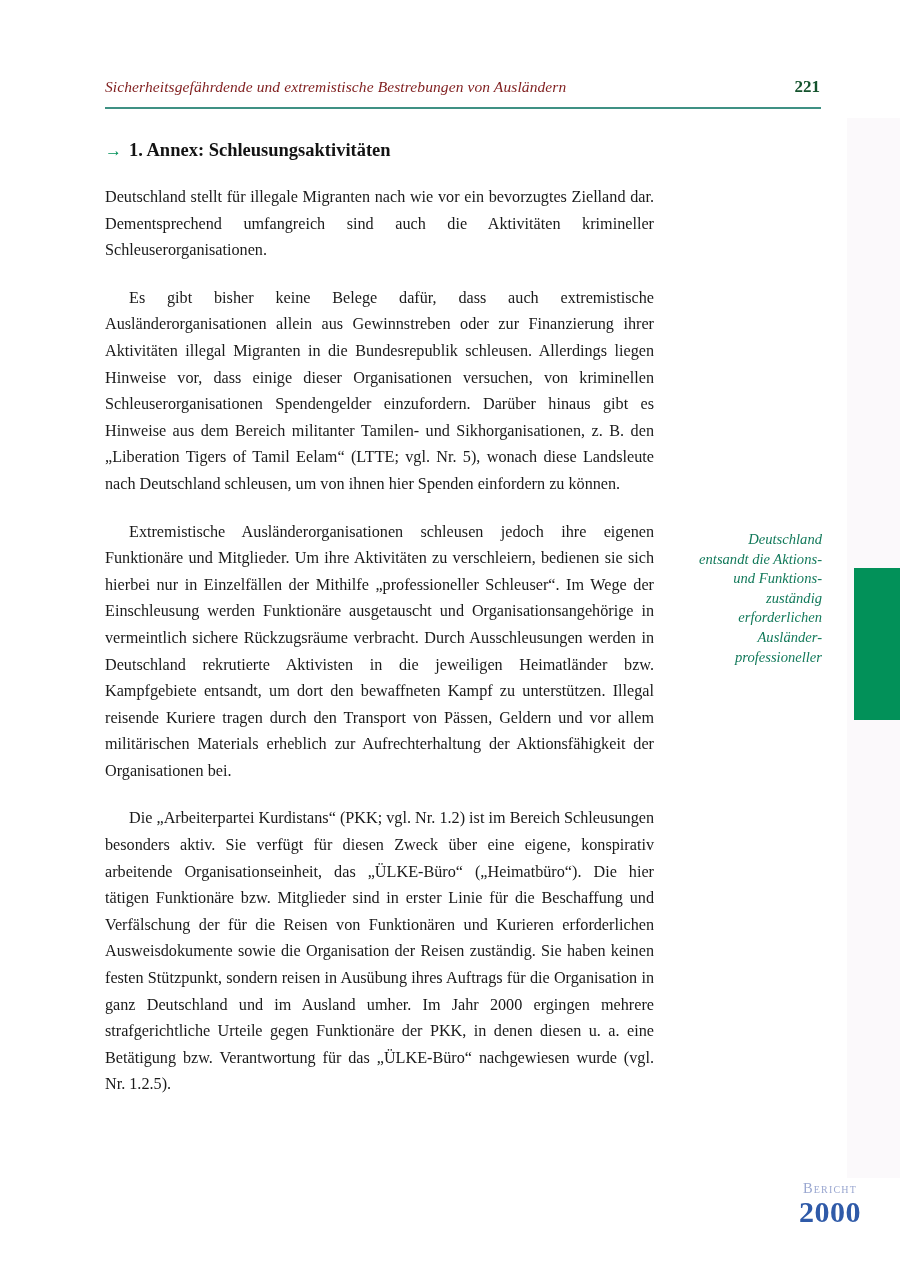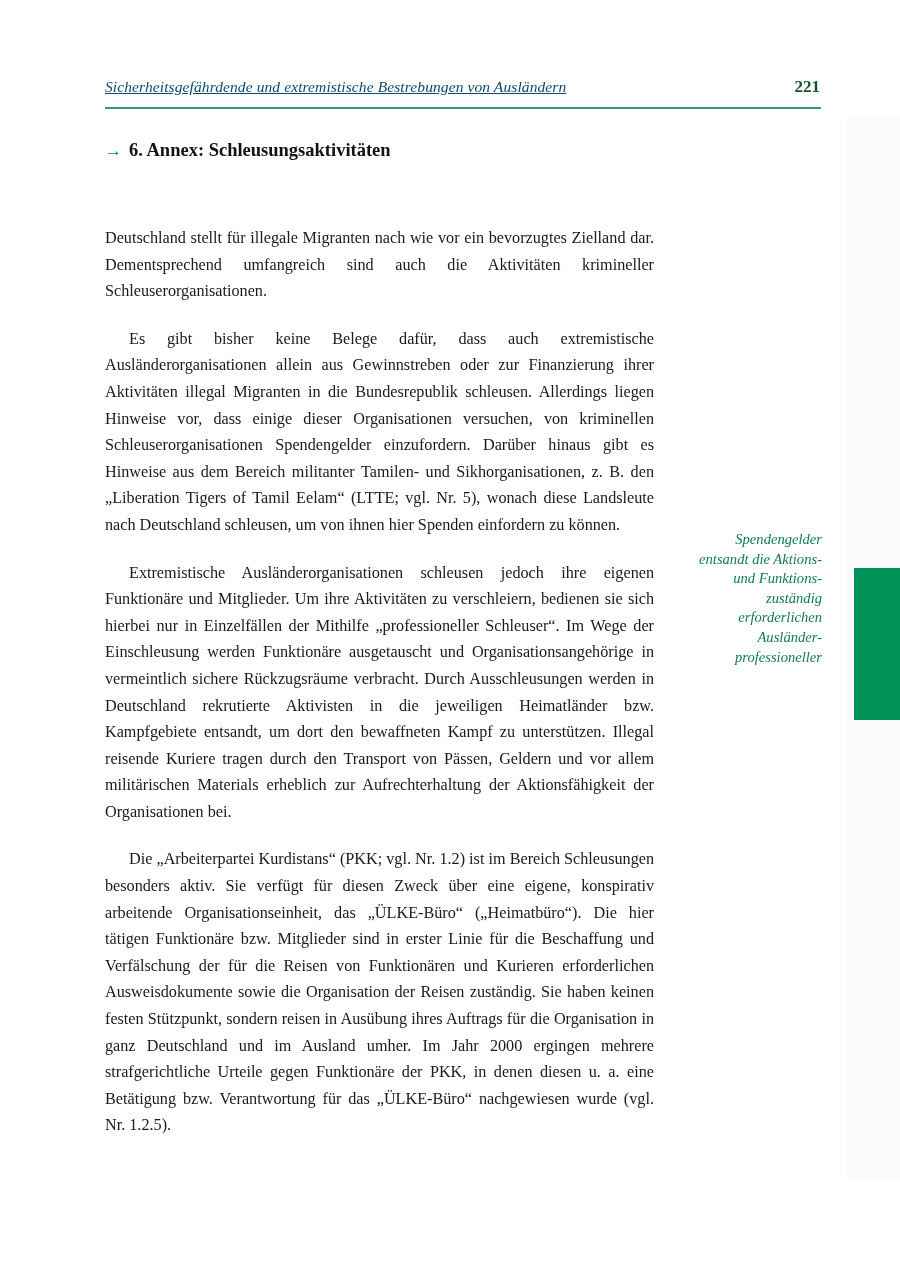--- a/index.html
+++ b/index.html
@@ -43,24 +43,23 @@
     top: 78px;
     width: 715px;
     height: 30px;
   }
   .header-title {
     position: absolute;
     left: 0;
     top: 0;
     font-style: italic;
     font-size: 15.5px;
-    color: #0c4a6e;
+    color: #7f1d1d;
     letter-spacing: 0.1px;
     white-space: nowrap;
-    text-decoration: underline;
   }
   .header-pageno {
     position: absolute;
     right: 0;
     top: -1px;
     font-weight: bold;
     font-size: 17px;
     color: #14532d;
   }
   .header-rule {
@@ -90,21 +89,20 @@
     margin-right: 7px;
     display: inline-block;
   }
 
   
   .column {
     position: absolute;
     left: 105px;
     top: 184px;
     width: 549px;
-    margin-top: 41px;
   }
   p.body {
     margin: 0;
     font-size: 16.2px;
     line-height: 26.6px;
     color: #1a1a1a;
     text-align: justify;
     text-justify: inter-word;
     hyphens: none;
   }
@@ -159,26 +157,30 @@
 
   <div class="edge-tab"></div>
 
   <div class="header">
     <div class="header-title">Sicherheitsgefährdende und extremistische Bestrebungen von Ausländern</div>
     <div class="header-pageno">221</div>
   </div>
   <div class="header-rule"></div>
 
   <div class="section-head">
-    <span class="arrow">→</span><span>6. Annex: Schleusungsaktivitäten</span>
+    <span class="arrow">→</span><span>1. Annex: Schleusungsaktivitäten</span>
   </div>
 
   <div class="column">
     <p class="body">Deutschland stellt für illegale Migranten nach wie vor ein bevorzugtes Zielland dar. Dementsprechend umfangreich sind auch die Aktivitäten krimineller Schleuserorganisationen.</p>
     <p class="body indent">Es gibt bisher keine Belege dafür, dass auch extremistische Ausländerorganisationen allein aus Gewinnstreben oder zur Finanzierung ihrer Aktivitäten illegal Migranten in die Bundesrepublik schleusen. Allerdings liegen Hinweise vor, dass einige dieser Organisationen versuchen, von kriminellen Schleuserorganisationen Spendengelder einzufordern. Darüber hinaus gibt es Hinweise aus dem Bereich militanter Tamilen- und Sikhorganisationen, z. B. den „Liberation Tigers of Tamil Eelam“ (LTTE; vgl. Nr. 5), wonach diese Landsleute nach Deutschland schleusen, um von ihnen hier Spenden einfordern zu können.</p>
     <p class="body indent">Extremistische Ausländerorganisationen schleusen jedoch ihre eigenen Funktionäre und Mitglieder. Um ihre Aktivitäten zu verschleiern, bedienen sie sich hierbei nur in Einzelfällen der Mithilfe „professioneller Schleuser“. Im Wege der Einschleusung werden Funktionäre ausgetauscht und Organisationsangehörige in vermeintlich sichere Rückzugsräume verbracht. Durch Ausschleusungen werden in Deutschland rekrutierte Aktivisten in die jeweiligen Heimatländer bzw. Kampfgebiete entsandt, um dort den bewaffneten Kampf zu unterstützen. Illegal reisende Kuriere tragen durch den Transport von Pässen, Geldern und vor allem militärischen Materials erheblich zur Aufrechterhaltung der Aktionsfähigkeit der Organisationen bei.</p>
     <p class="body indent">Die „Arbeiterpartei Kurdistans“ (PKK; vgl. Nr. 1.2) ist im Bereich Schleusungen besonders aktiv. Sie verfügt für diesen Zweck über eine eigene, konspirativ arbeitende Organisationseinheit, das „ÜLKE-Büro“ („Heimatbüro“). Die hier tätigen Funktionäre bzw. Mitglieder sind in erster Linie für die Beschaffung und Verfälschung der für die Reisen von Funktionären und Kurieren erforderlichen Ausweisdokumente sowie die Organisation der Reisen zuständig. Sie haben keinen festen Stützpunkt, sondern reisen in Ausübung ihres Auftrags für die Organisation in ganz Deutschland und im Ausland umher. Im Jahr 2000 ergingen mehrere strafgerichtliche Urteile gegen Funktionäre der PKK, in denen diesen u. a. eine Betätigung bzw. Verantwortung für das „ÜLKE-Büro“ nachgewiesen wurde (vgl. Nr. 1.2.5).</p>
   </div>
 
-  <div class="margin-note"><span>Spendengelder</span><br><span>entsandt die Aktions-</span><br><span>und Funktions-</span><br><span>zuständig</span><br><span>erforderlichen</span><br><span>Ausländer-</span><br><span>professioneller</span></div>
+  <div class="margin-note"><span>Deutschland</span><br><span>entsandt die Aktions-</span><br><span>und Funktions-</span><br><span>zuständig</span><br><span>erforderlichen</span><br><span>Ausländer-</span><br><span>professioneller</span></div>
 
+  <div class="footer-logo">
+    <span class="logo-word">Bericht</span>
+    <span class="logo-year">2000</span>
+  </div>
 
 </div>
 
 </body></html>

